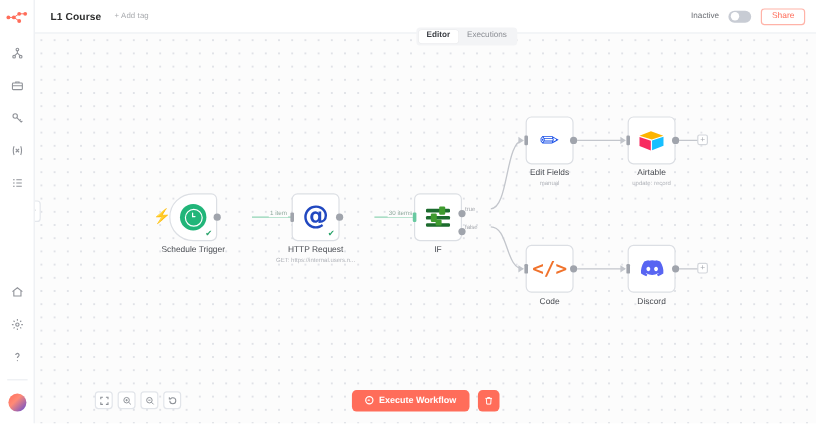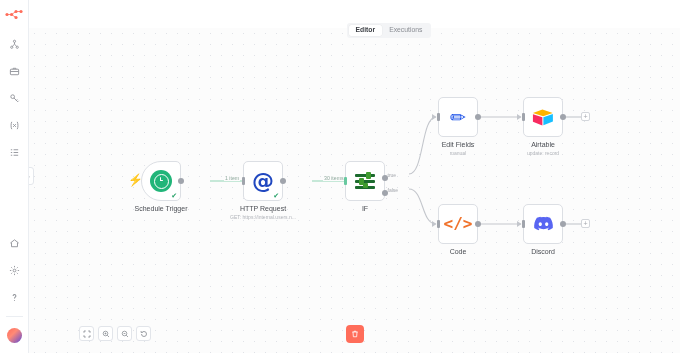--- a/index.html
+++ b/index.html
@@ -291,20 +291,31 @@
         <svg width="11" height="11" viewBox="0 0 24 24" fill="none" stroke="currentColor" stroke-width="2.2">
           <path d="M9 8.5a3 3 0 115 2.3c-1 .9-2 1.4-2 3.2"></path>
             <circle cx="12" cy="18.5" r="1.1" fill="currentColor" stroke="none"></circle>
         </svg>
       </div>
       <div class="sb-divider"></div>
       <div class="avatar"></div>
     </div>
   </div>
 
+  <div class="header">
+    <span class="wf-name">L1 Course</span>
+    <span class="add-tag">+ Add tag</span>
+    <div class="hdr-right">
+      <span class="act-label">Inactive</span>
+      <div class="toggle">
+          <div class="knob"></div>
+        </div>
+      <button class="share-btn">Share</button>
+    </div>
+  </div>
 
   <div class="tabs">
     <div class="tab active">Editor</div>
     <div class="tab">Executions</div>
   </div>
 
   <div class="canvas">
 
     <svg class="wires" width="651" height="325">
 
@@ -444,20 +455,24 @@
       </div>
       <div class="zb">
         <svg width="8" height="8" viewBox="0 0 16 16" fill="none" stroke="currentColor" stroke-width="1.7">
           <path d="M3 8a5 5 0 105-5 5 5 0 00-3.8 1.8"></path>
             <path d="M2.2 2v3h3"></path>
         </svg>
       </div>
     </div>
 
     <div class="run-bar">
+      <button class="exec-btn">
+        <span class="exec-ico"></span>
+        <span>Execute Workflow</span>
+      </button>
       <button class="trash-btn">
         <svg width="8" height="8" viewBox="0 0 16 16" fill="none" stroke="#fff" stroke-width="1.6">
           <path d="M2.5 4h11M6 4V2.5h4V4M4 4l.7 9.5h6.6L12 4"></path>
         </svg>
       </button>
     </div>
   </div>
 
   <div class="collapse-handle">›</div>
 </div>

